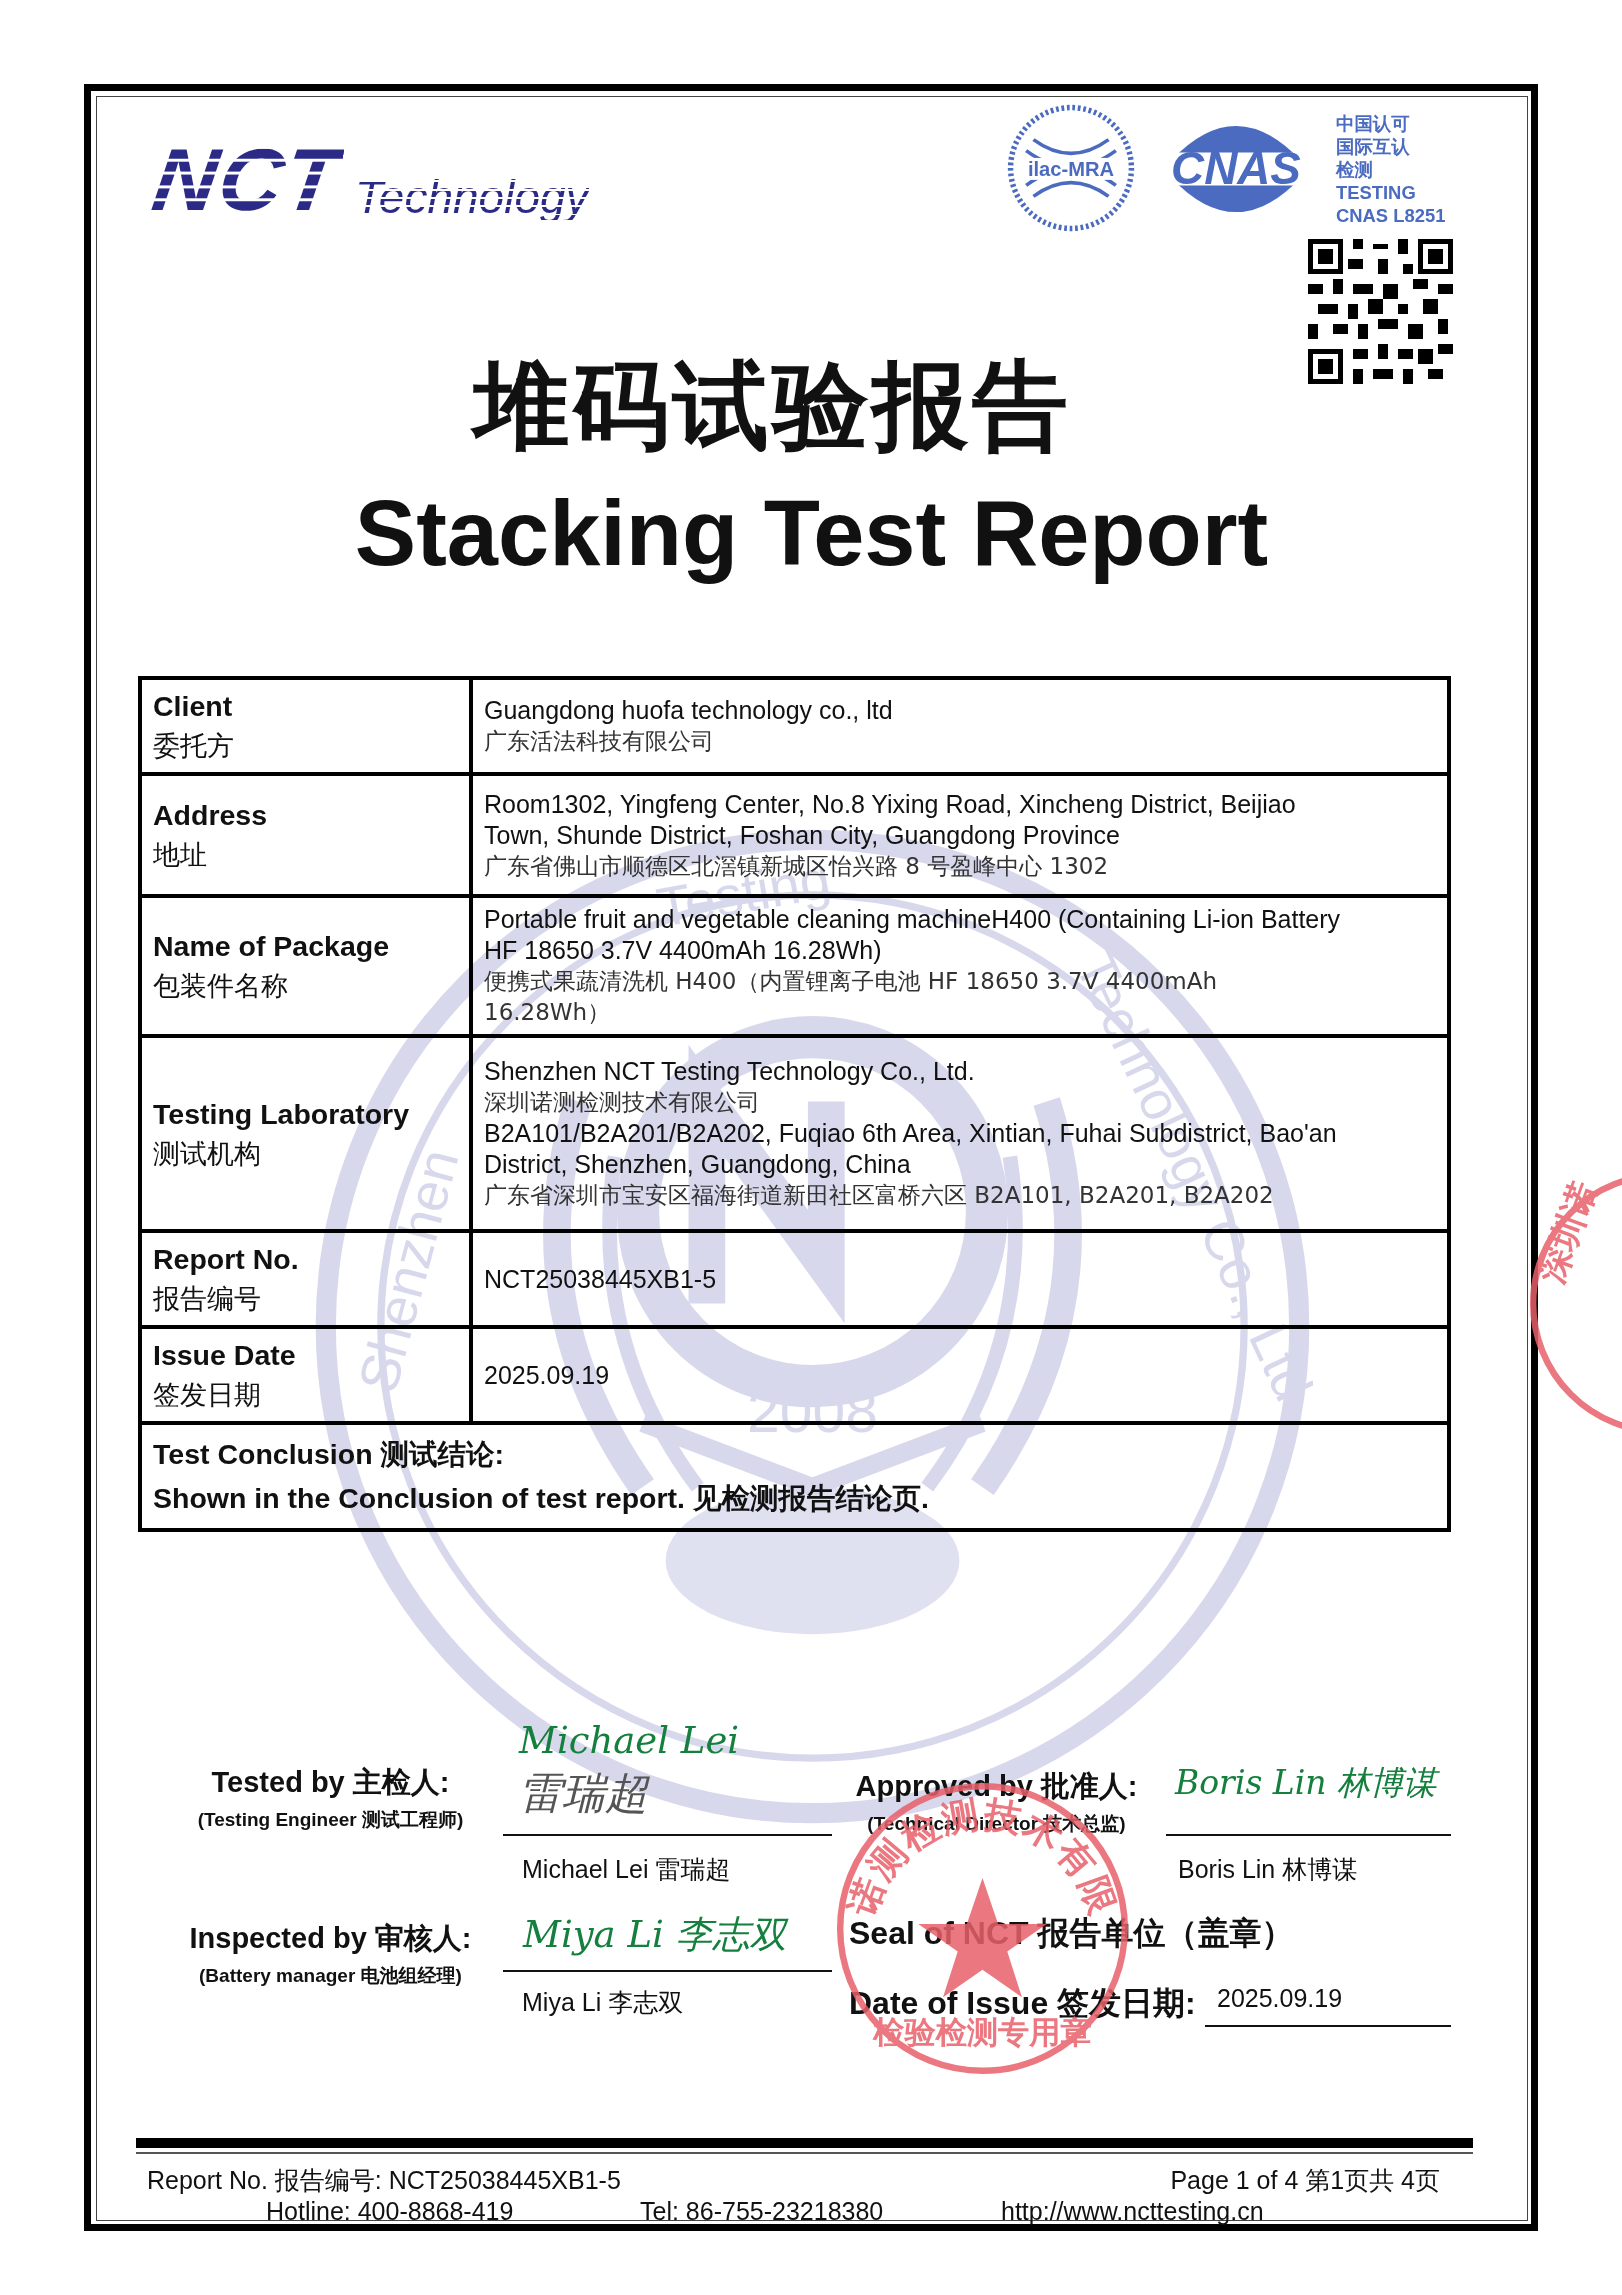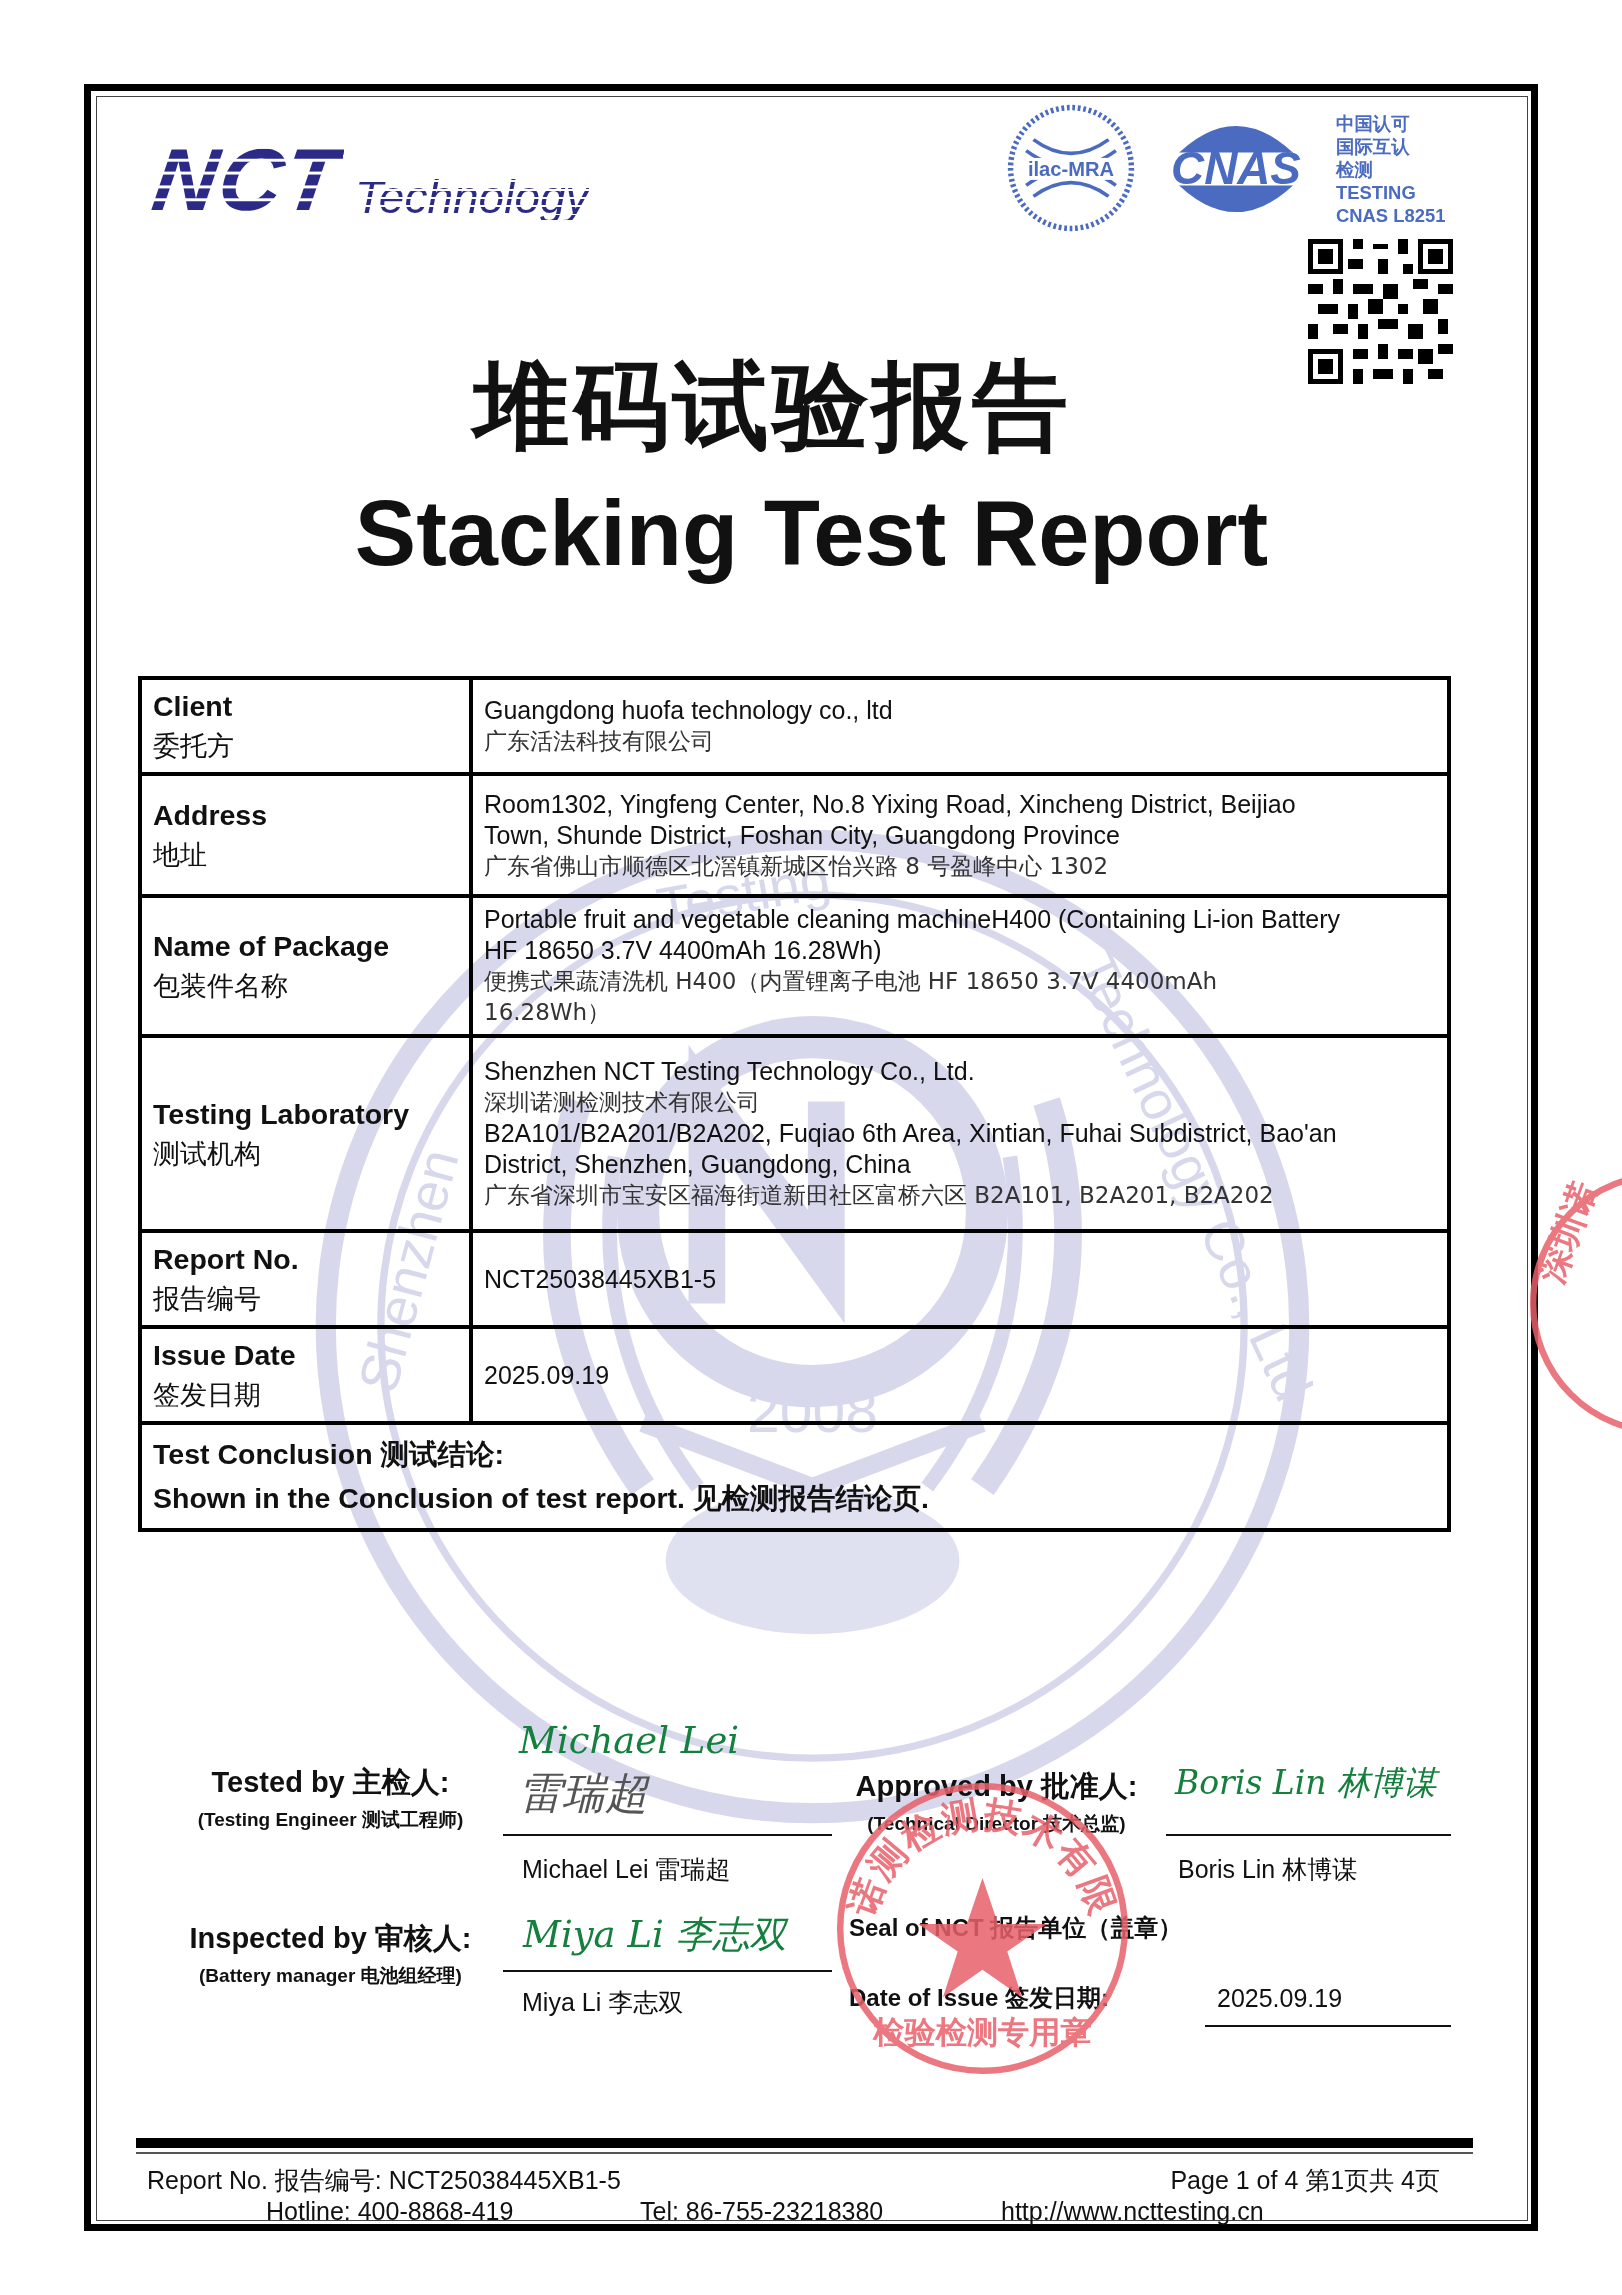--- a/index.html
+++ b/index.html
@@ -61,21 +61,21 @@
 
   
   .sig-block { position: absolute; z-index: 4; }
   .sig-role { font-weight: bold; font-size: 29px; text-align: center; }
   .sig-sub { font-weight: bold; font-size: 19px; text-align: center; margin-top: 3.7px; }
   .sig-line { position: absolute; height: 1.8px; background: #111; z-index: 4; }
   .sig-name { position: absolute; font-size: 25px; z-index: 4; }
   .handwriting { position: absolute; font-family: "DejaVu Serif", serif; font-style: italic;
                  color: #15803d; z-index: 4; }
 
-  .seal-line { position: absolute; font-weight: bold; font-size: 24px; z-index: 4; }
+  .seal-line { position: absolute; font-weight: bold; font-size: 32px; z-index: 4; }
 
   
   .red-seal { position: absolute; left: 831px; top: 1777px; width: 303px; height: 303px; z-index: 5; opacity: 0.85; }
   .red-seal-edge { position: absolute; left: 1524px; top: 1166px; width: 275px; height: 275px; z-index: 5; opacity: 0.85; }
 
   
   .footer-rule-thick { position: absolute; left: 136px; top: 2138px; width: 1337px; height: 10px; background: #000; z-index: 3; }
   .footer-rule-thin { position: absolute; left: 136px; top: 2152px; width: 1337px; height: 1.8px; background: #555; z-index: 3; }
   .footer-row { position: absolute; font-size: 25px; z-index: 3; }
 </style>

